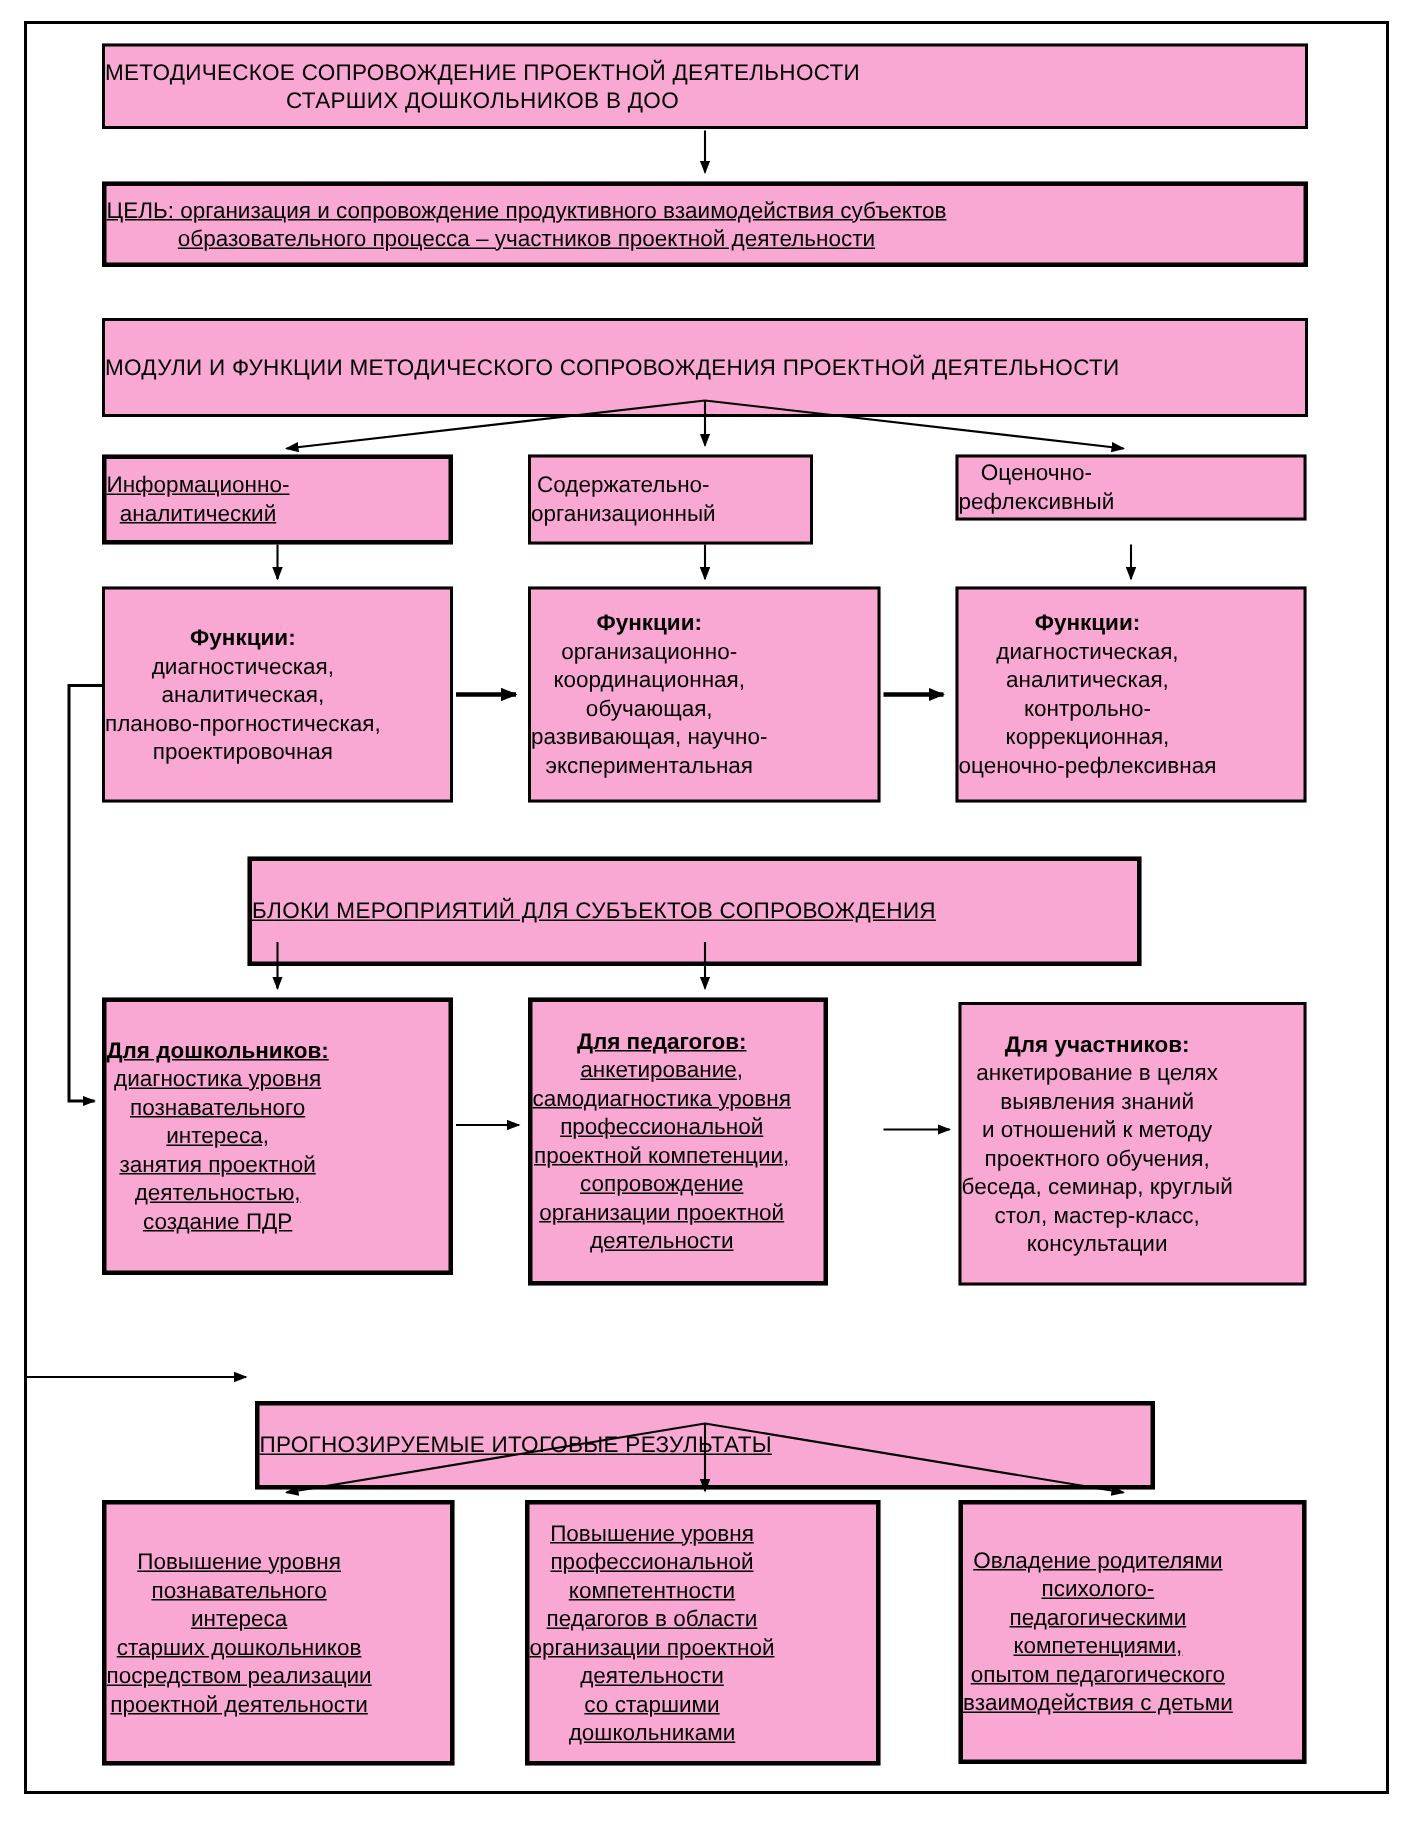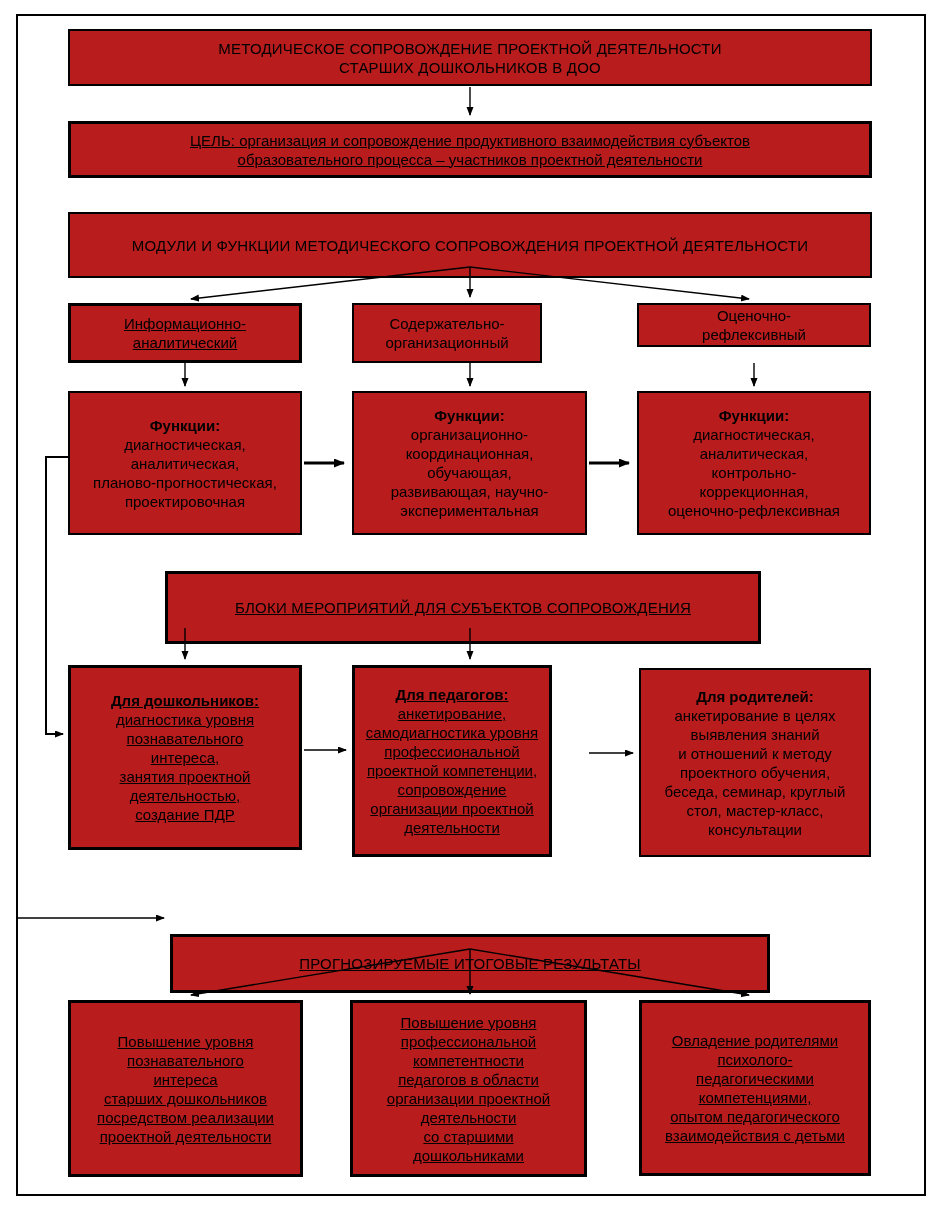--- a/index.html
+++ b/index.html
@@ -10,23 +10,23 @@
     font-family:"Liberation Sans","DejaVu Sans",sans-serif;
     color:#000;
     overflow:hidden;
   }
   .frame{
     position:absolute;left:16px;top:14px;width:906px;height:1178px;
     border:2px solid #000;
   }
   .box{
     position:absolute;
-    background:#b91c1c;
+    background:#f9a8d4;
     border:2px solid #000;
-    display:flex;align-items:center;justify-content:center;
+    display:flex;align-items:center;justify-content:flex-start;
     text-align:center;
     box-sizing:border-box;
     font-size:15px;line-height:19px;
   }
   .b3{border-width:3px;text-decoration:underline;}
   .hdr{font-size:15px;letter-spacing:.2px;}
   .pre{white-space:pre-line;}
   .lbl{font-weight:bold;display:block;white-space:pre-line;}
   svg.conn{position:absolute;left:0;top:0;pointer-events:none;}
   svg.conn line, svg.conn polyline{stroke:#000;fill:none;}
@@ -120,21 +120,21 @@
 самодиагностика уровня
 профессиональной
 проектной компетенции,
 сопровождение
 организации проектной
 деятельности</span>
     </div>
   </div>
   <div class="box" style="left:639px;top:668px;width:232px;height:189px">
     <div>
-      <span class="lbl">Для родителей:</span>
+      <span class="lbl">Для участников:</span>
       <span class="pre">анкетирование в целях
 выявления знаний
 и отношений к методу
 проектного обучения,
 беседа, семинар, круглый
 стол, мастер-класс,
 консультации</span>
     </div>
   </div>
 

